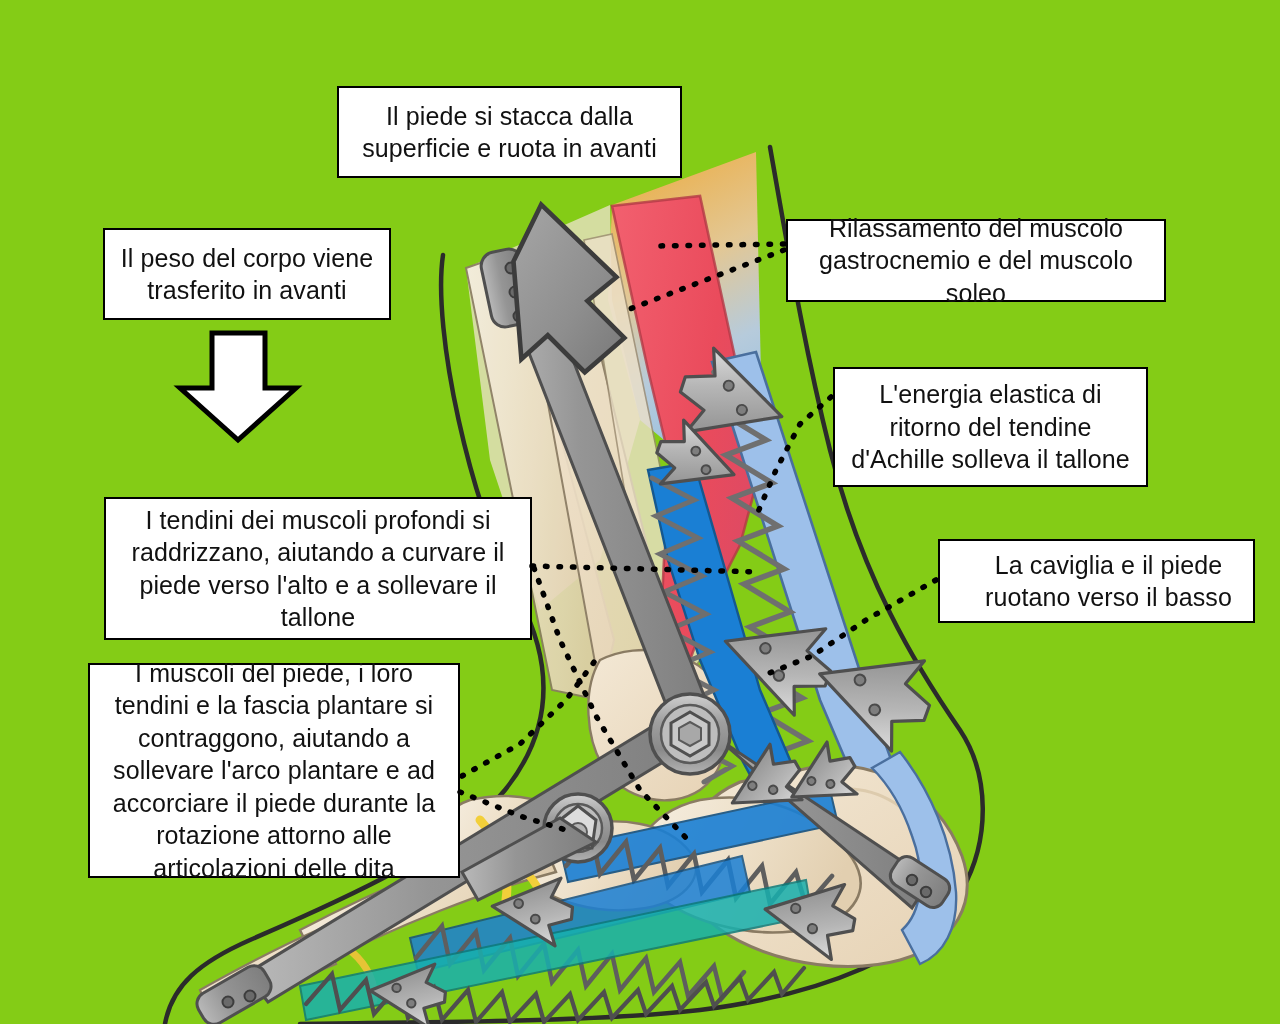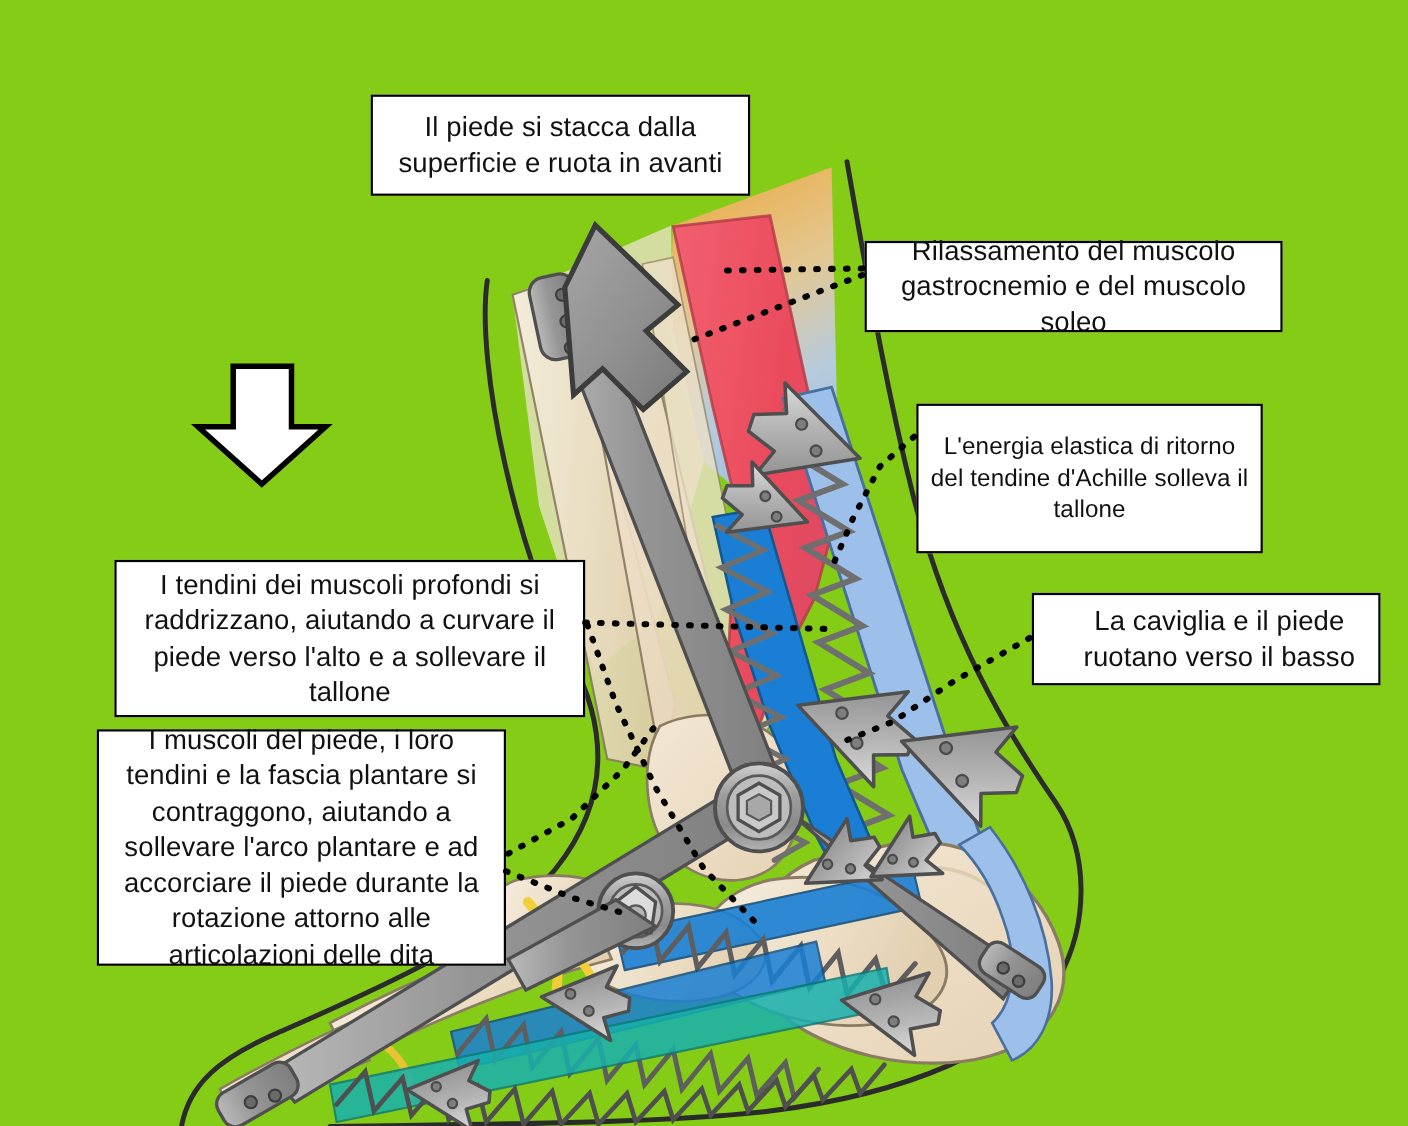--- a/index.html
+++ b/index.html
@@ -22,22 +22,22 @@
     align-items:center;
     justify-content:center;
     padding:4px 8px;
     z-index:40;
   }
   .callout span{display:block;width:100%;}
 
   #cb-detach   {left:337px; top:86px;  width:345px; height:92px;  font-size:25px;}
   #cb-weight   {left:103px; top:228px; width:288px; height:92px;  font-size:25px;}
   #cb-relax    {left:786px; top:219px; width:380px; height:83px;  font-size:25px;}
-  #cb-achilles {left:833px; top:367px; width:315px; height:136px; font-size:22px;}
-  #cb-deep     {left:104px; top:497px; width:428px; height:143px; font-size:25px;margin-top:12px;}
+  #cb-achilles {left:833px; top:367px; width:315px; height:120px; font-size:25px;}
+  #cb-deep     {left:104px; top:497px; width:428px; height:143px; font-size:25px;}
   #cb-ankle    {left:938px; top:539px; width:317px; height:84px;  font-size:25px;padding-left:32px;}
   #cb-plantar  {left:88px;  top:663px; width:372px; height:215px; font-size:25px;justify-content:flex-end;}
 
   
   #art,#leaders,#arrowdown{position:absolute;left:0;top:0;width:1280px;height:1024px;}
   #art{z-index:10;}
   #leaders{z-index:45;pointer-events:none;}
   #arrowdown{z-index:30;}
 </style>
 </head>
@@ -309,20 +309,23 @@
 
       <path d="M460 792 L520 816 L566 830"></path>
       <path d="M462 776 L520 744 L566 700 L600 654"></path>
     </g>
   </svg>
 
   <div class="callout" id="cb-detach">
     <span>Il piede si stacca dalla superficie e ruota in avanti</span>
   </div>
 
+  <div class="callout" id="cb-weight">
+    <span>Il peso del corpo viene trasferito in avanti</span>
+  </div>
 
   <div class="callout" id="cb-relax">
     <span>Rilassamento del muscolo gastrocnemio e del muscolo soleo</span>
   </div>
 
   <div class="callout" id="cb-achilles">
     <span>L'energia elastica di ritorno del tendine d'Achille solleva il tallone</span>
   </div>
 
   <div class="callout" id="cb-deep">

